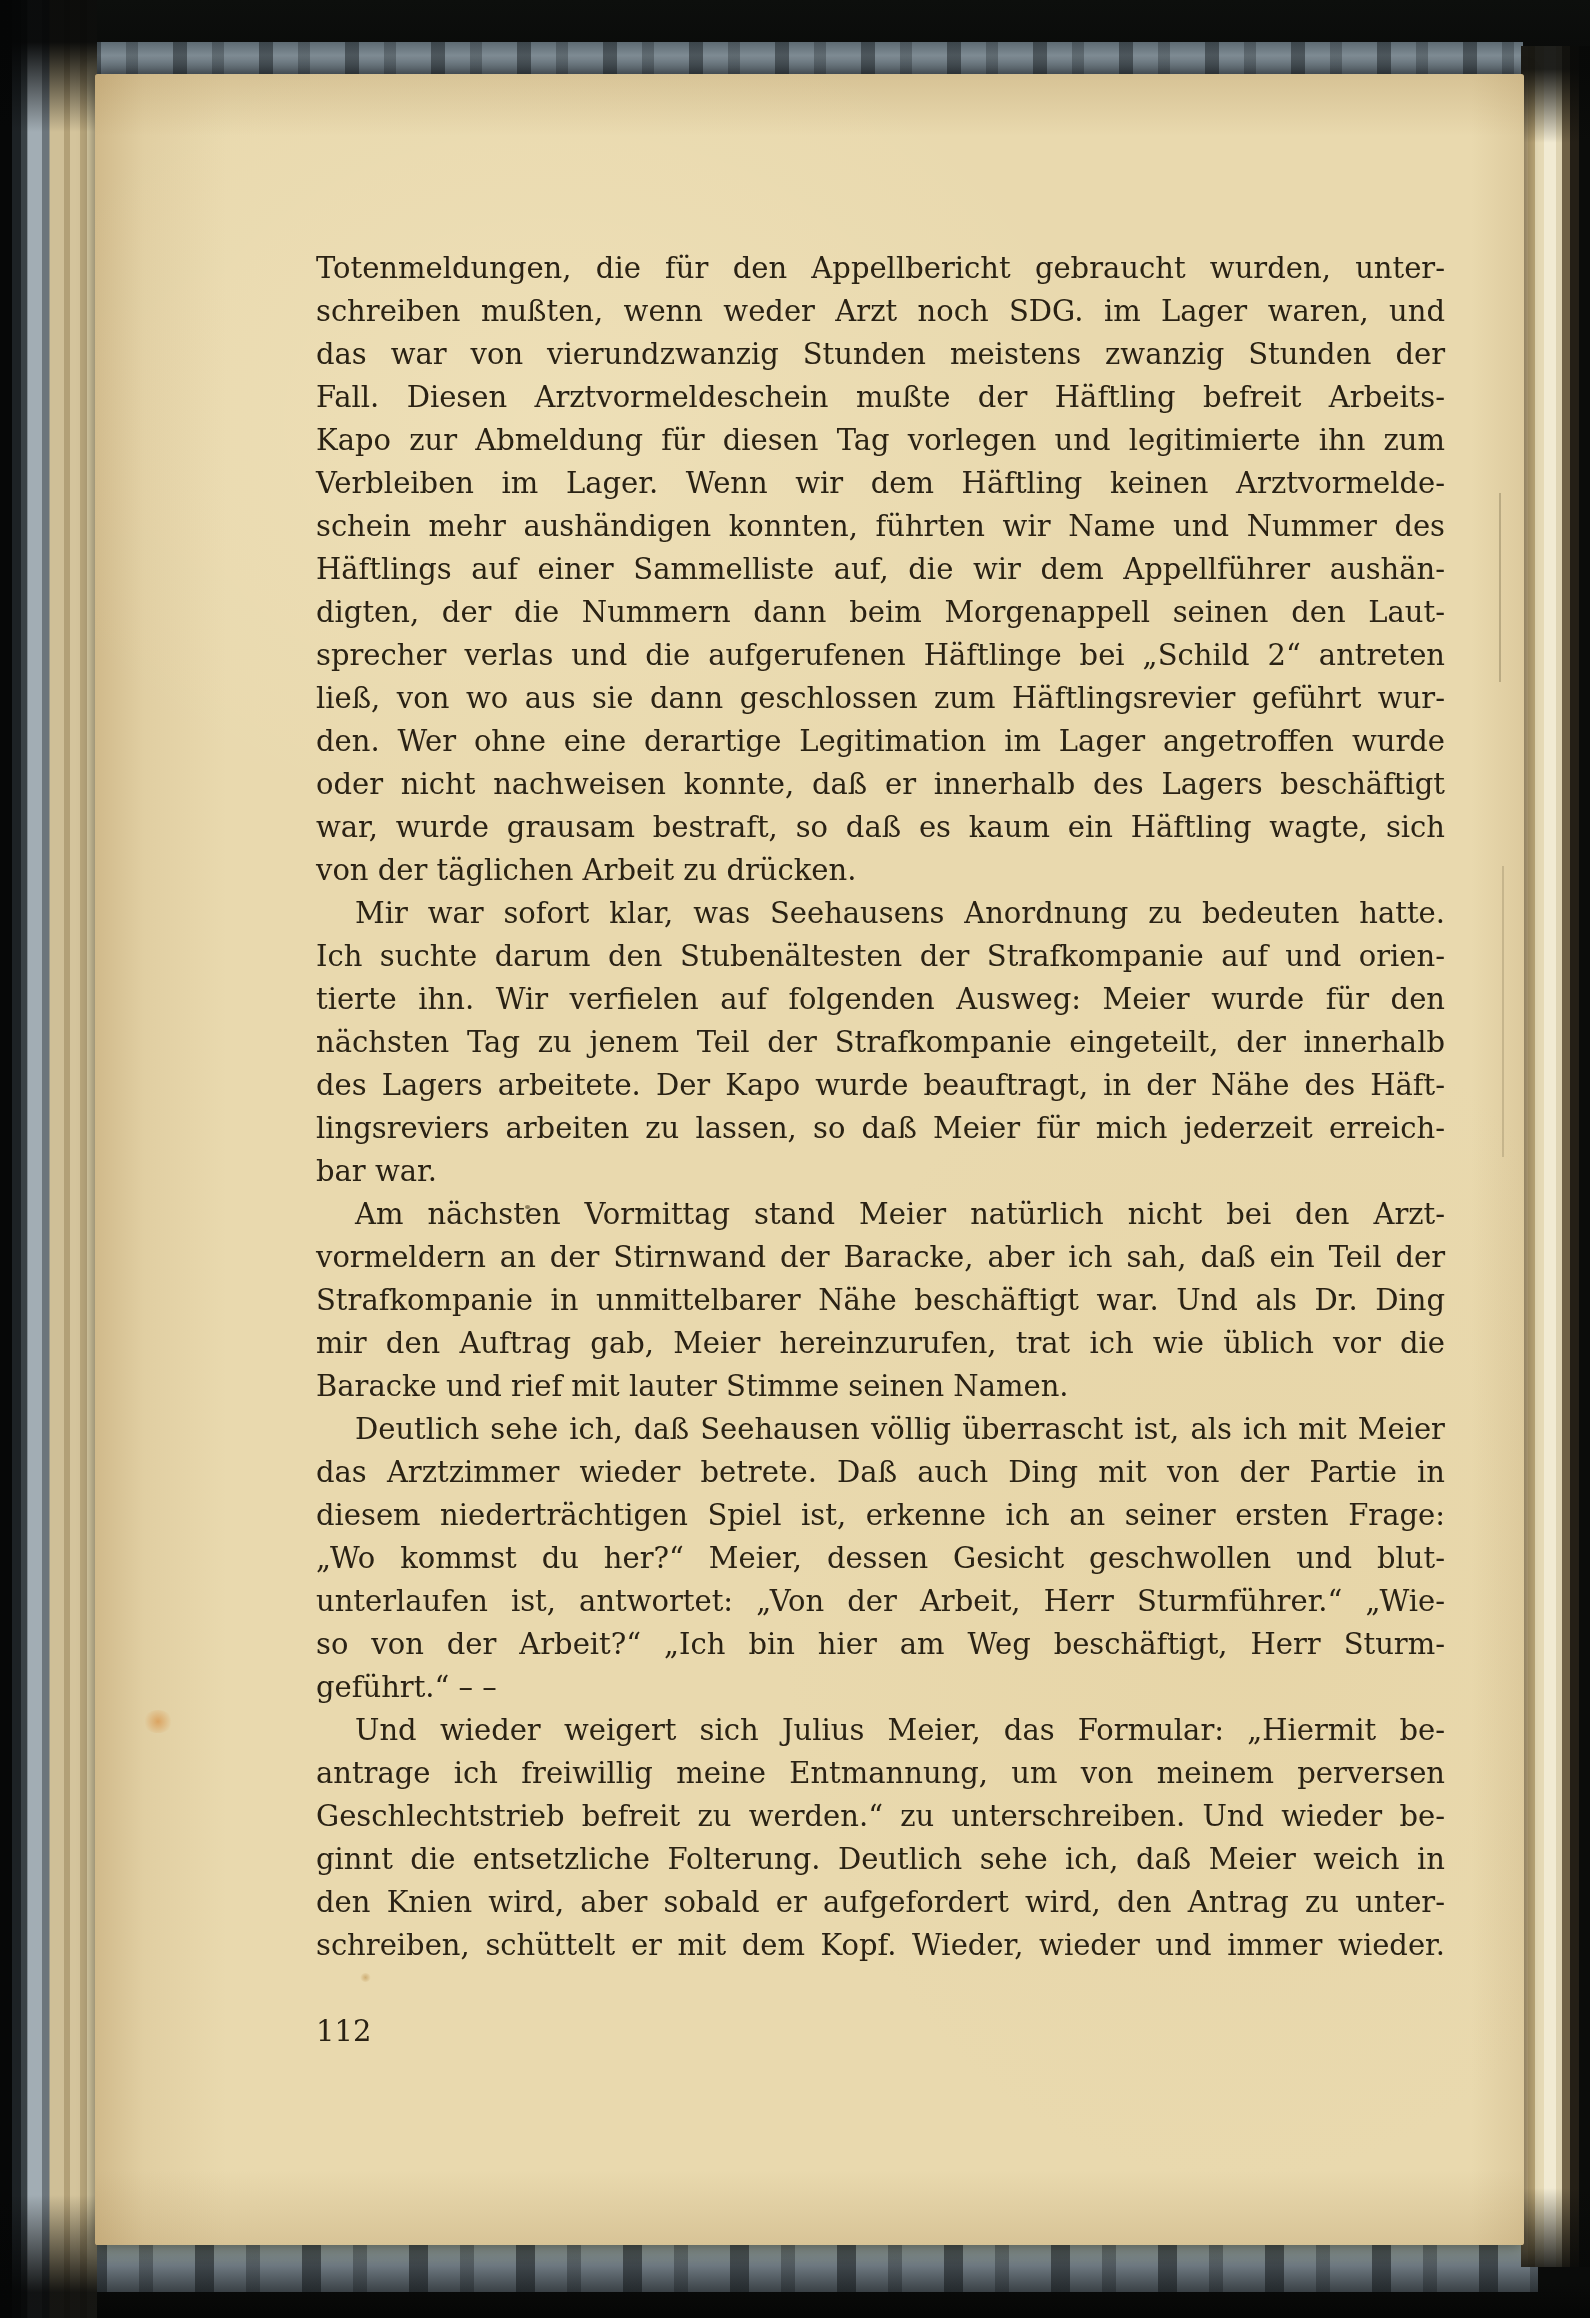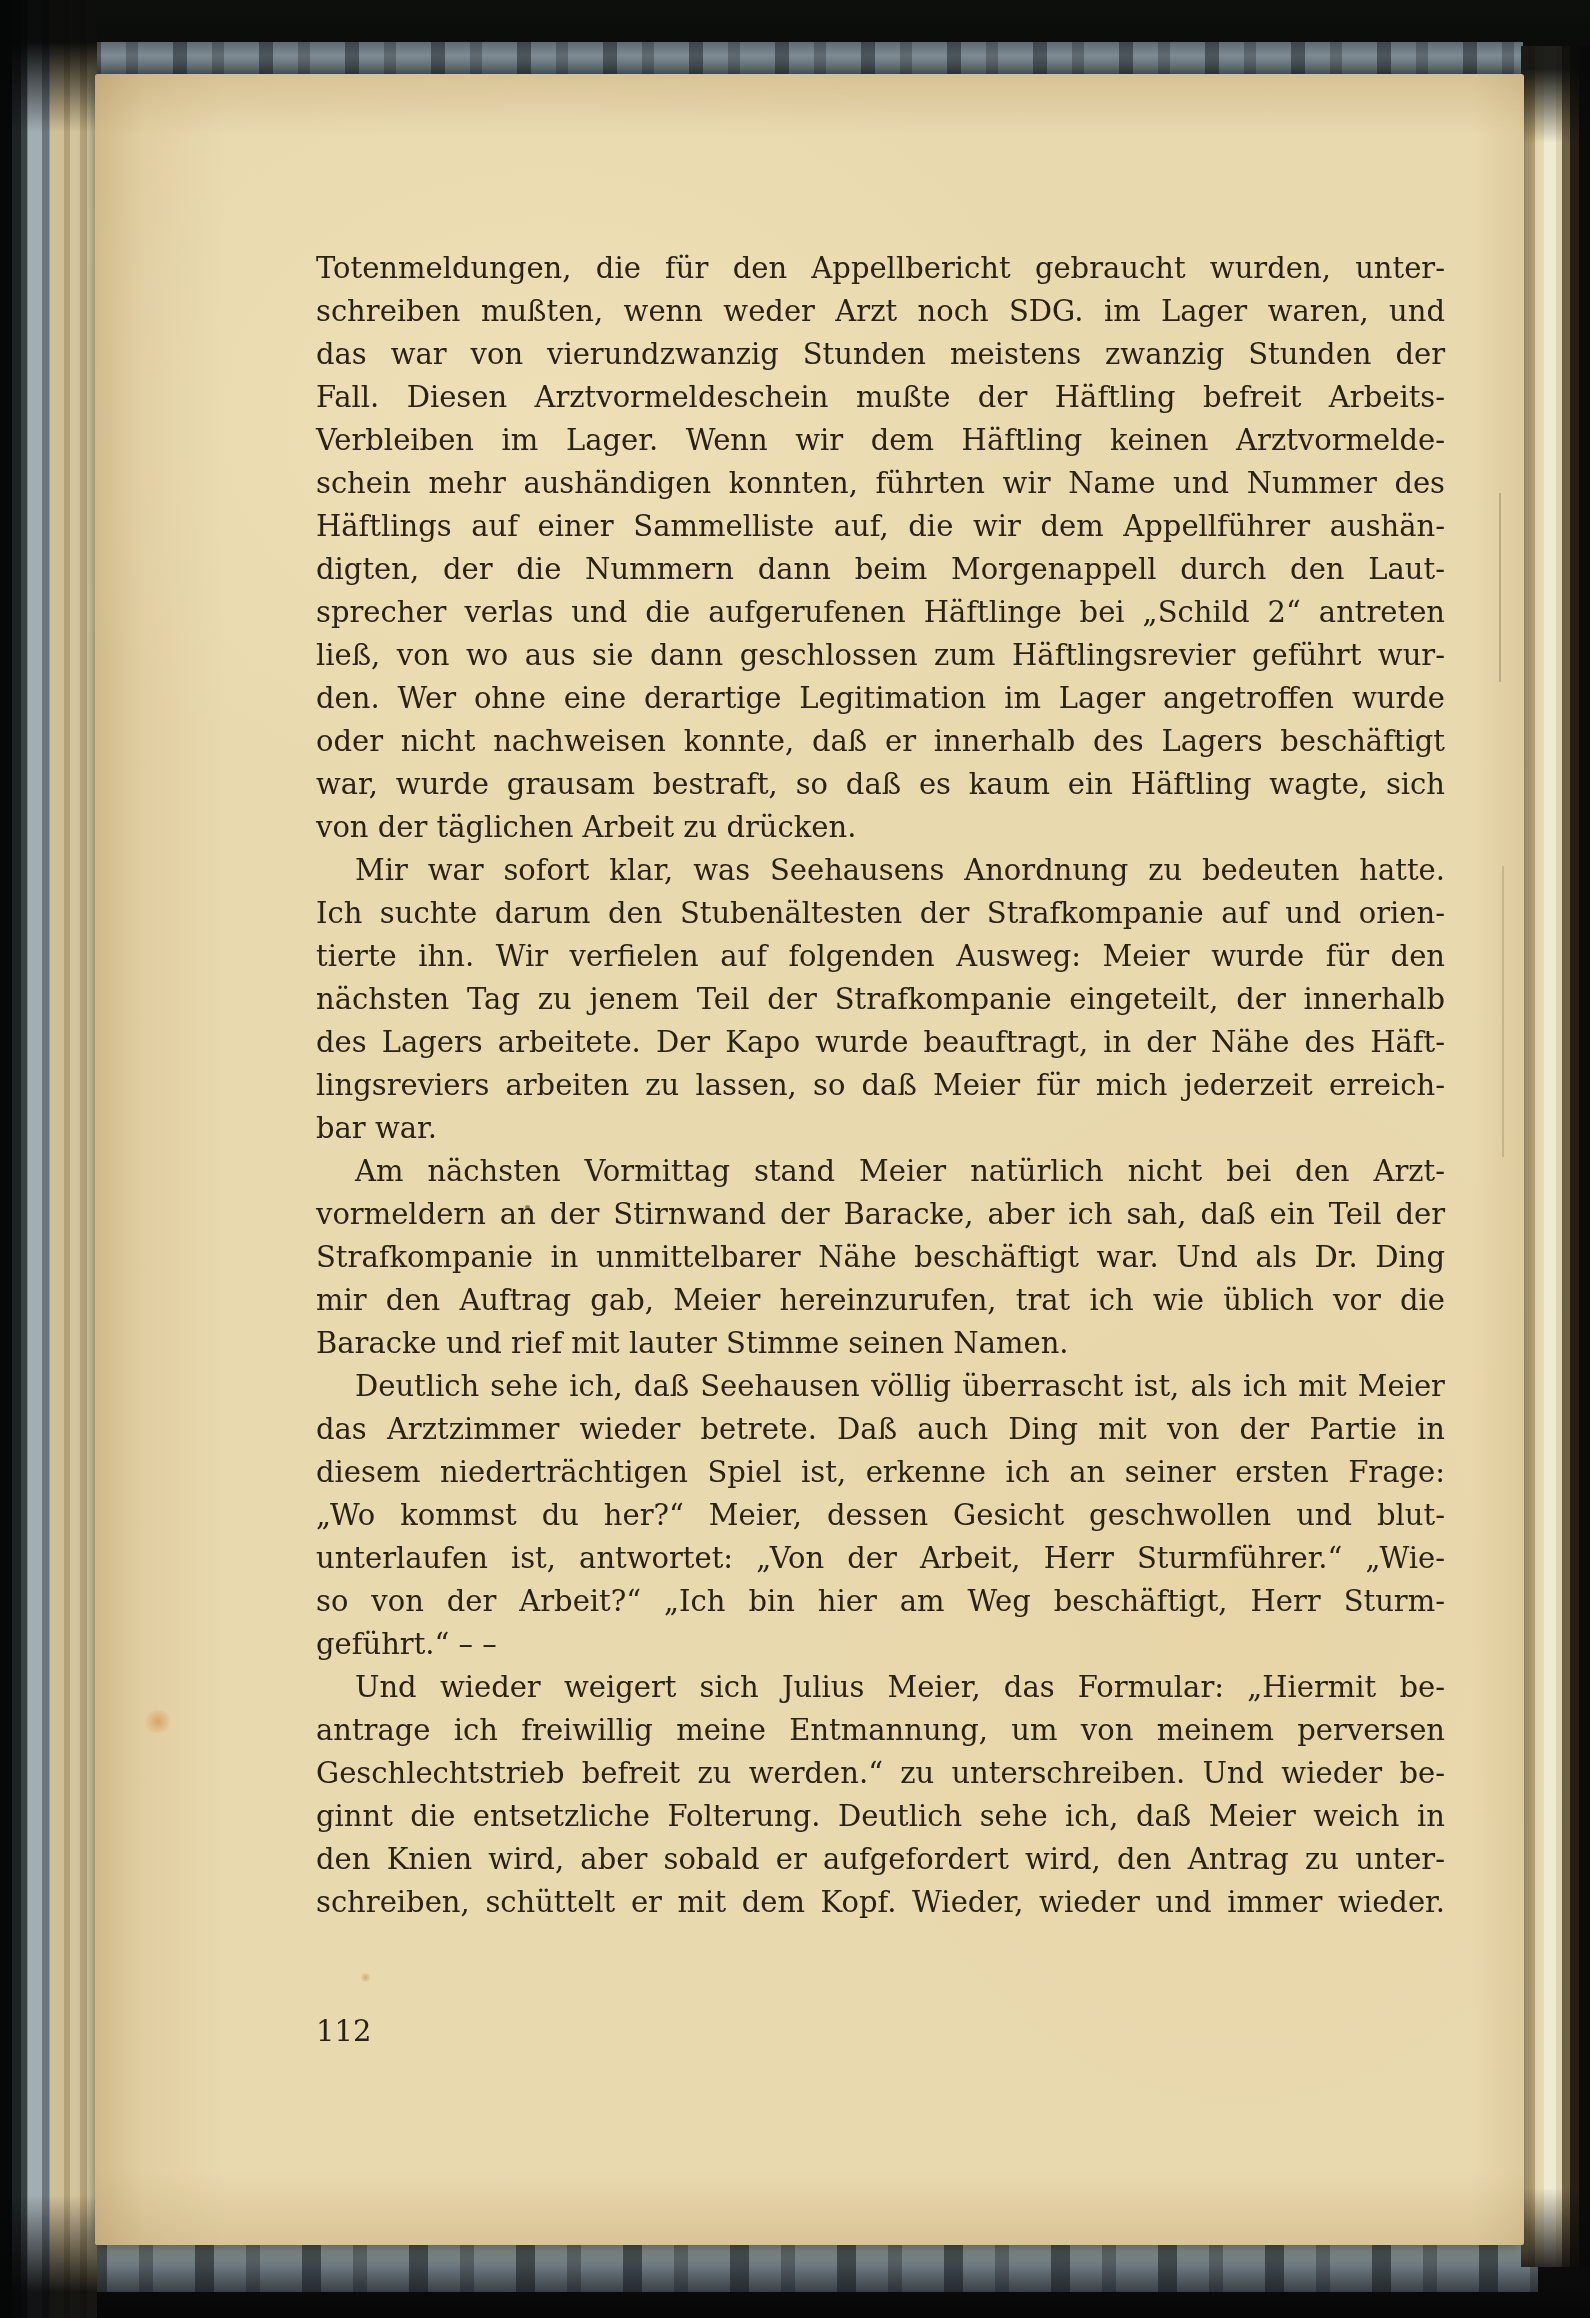--- a/index.html
+++ b/index.html
@@ -87,24 +87,25 @@
 
   <div class="right-edges"></div>
   <div class="right-edges-shade"></div>
 
   <div class="page">
     <div class="page-text">
         <div class="line">Totenmeldungen, die für den Appellbericht gebraucht wurden, unter-</div>
         <div class="line">schreiben mußten, wenn weder Arzt noch SDG. im Lager waren, und</div>
         <div class="line">das war von vierundzwanzig Stunden meistens zwanzig Stunden der</div>
         <div class="line">Fall. Diesen Arztvormeldeschein mußte der Häftling befreit Arbeits-</div>
+        <div class="line">Kapo zur Abmeldung für diesen Tag vorlegen und legitimierte ihn zum</div>
         <div class="line">Verbleiben im Lager. Wenn wir dem Häftling keinen Arztvormelde-</div>
         <div class="line">schein mehr aushändigen konnten, führten wir Name und Nummer des</div>
         <div class="line">Häftlings auf einer Sammelliste auf, die wir dem Appellführer aushän-</div>
-        <div class="line">digten, der die Nummern dann beim Morgenappell durch den Laut-</div>
+        <div class="line">digten, der die Nummern dann beim Morgenappell seinen den Laut-</div>
         <div class="line">sprecher verlas und die aufgerufenen Häftlinge bei „Schild 2“ antreten</div>
         <div class="line">ließ, von wo aus sie dann geschlossen zum Häftlingsrevier geführt wur-</div>
         <div class="line">den. Wer ohne eine derartige Legitimation im Lager angetroffen wurde</div>
         <div class="line">oder nicht nachweisen konnte, daß er innerhalb des Lagers beschäftigt</div>
         <div class="line">war, wurde grausam bestraft, so daß es kaum ein Häftling wagte, sich</div>
         <div class="line endline">von der täglichen Arbeit zu drücken.</div>
         <div class="line indent">Mir war sofort klar, was Seehausens Anordnung zu bedeuten hatte.</div>
         <div class="line">Ich suchte darum den Stubenältesten der Strafkompanie auf und orien-</div>
         <div class="line">tierte ihn. Wir verfielen auf folgenden Ausweg: Meier wurde für den</div>
         <div class="line">nächsten Tag zu jenem Teil der Strafkompanie eingeteilt, der innerhalb</div>

